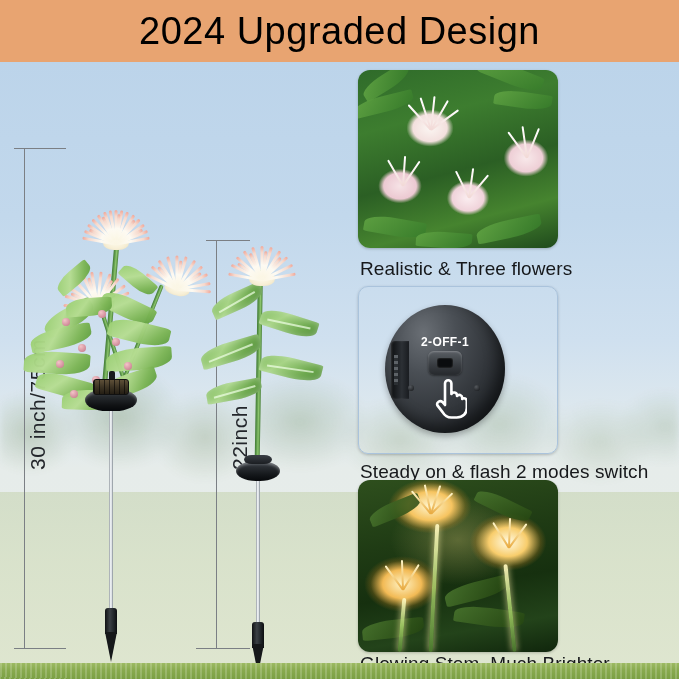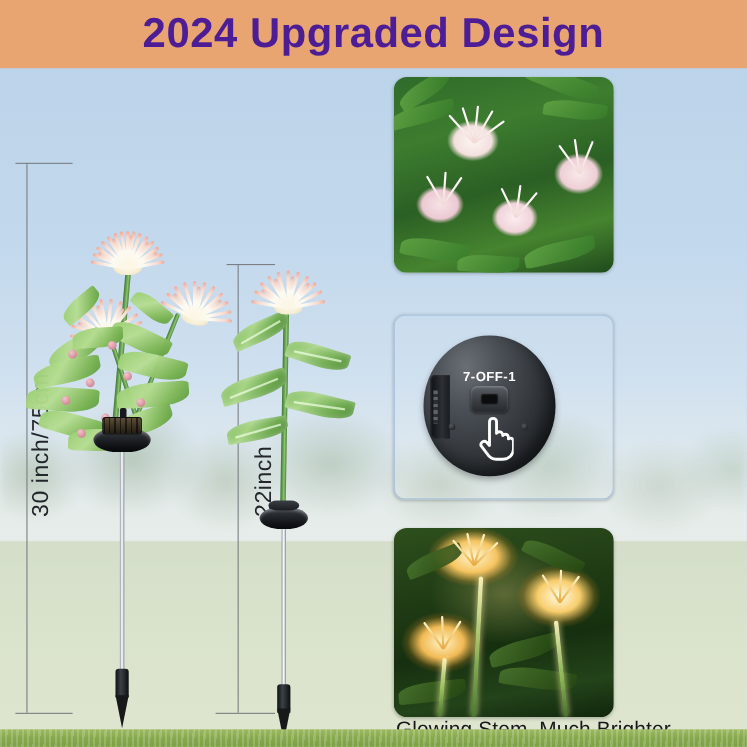--- a/index.html
+++ b/index.html
@@ -18,23 +18,23 @@
 
   
   #header-banner {
     position: absolute; left: 0; top: 0;
     width: 679px; height: 62px;
     background: #e8a471;
     display: flex; align-items: center; justify-content: center;
     z-index: 40;
   }
   #header-title {
-    color: #4c1d95;
+    color: #000000;
     font-size: 38px;
-    font-weight: 700;
+    font-weight: 400;
     letter-spacing: 0.5px;
     line-height: 1;
     white-space: nowrap;
   }
 
   
   #scene {
     position: absolute; left: 0; top: 62px;
     width: 679px; height: 617px;
     overflow: hidden;
@@ -529,43 +529,45 @@
     <div class="rad" style="left:168px;top:56px;  height:32px; transform:rotate(-36deg);"></div>
     <div class="rad" style="left:168px;top:56px;  height:32px; transform:rotate(-8deg);"></div>
     <div class="rad" style="left:168px;top:56px;  height:32px; transform:rotate(22deg);"></div>
     <div class="rad" style="left:44px; top:86px;  height:30px; transform:rotate(-30deg);"></div>
     <div class="rad" style="left:44px; top:86px;  height:30px; transform:rotate(4deg);"></div>
     <div class="rad" style="left:44px; top:86px;  height:30px; transform:rotate(34deg);"></div>
     <div class="rad" style="left:110px;top:98px;  height:30px; transform:rotate(-26deg);"></div>
     <div class="rad" style="left:110px;top:98px;  height:30px; transform:rotate(8deg);"></div>
     <div class="rad" style="left:110px;top:98px;  height:30px; transform:rotate(40deg);"></div>
   </div>
+  <div class="panel-caption cap-flowers">Realistic &amp; Three flowers</div>
 
   <div class="panel-photo" id="photo-switch">
     <div id="switch-body">
       <div id="switch-side-tab"></div>
-      <div id="switch-label">7-OFF-1</div>
+      <div id="switch-label">2-OFF-1</div>
       <div id="switch-rocker">
         <div class="window"></div>
       </div>
       <div class="screw" style="left:23px; top:80px;"></div>
       <div class="screw" style="left:89px; top:80px;"></div>
       <div id="hand-cursor">
         <svg viewBox="0 0 34 42" xmlns="http://www.w3.org/2000/svg" aria-hidden="true">
           <path d="M12 18 V6.5 a3.2 3.2 0 0 1 6.4 0 V17
                    a3 3 0 0 1 5.6 1.2 V19
                    a2.9 2.9 0 0 1 5.2 1.6 V22
                    a2.8 2.8 0 0 1 4.6 1.9 v7
                    c0 5.6 -4 9.6 -10 9.6
                    h-5.6 c-4.2 0 -6.6 -2 -8.6 -5.4
                    L4.4 28.4 a3.1 3.1 0 0 1 5 -3.4 L12 28 Z" fill="none" stroke="#ffffff" stroke-width="2.6" stroke-linejoin="round" stroke-linecap="round"></path>
         </svg>
       </div>
     </div>
   </div>
+  <div class="panel-caption cap-switch">Steady on &amp; flash 2 modes switch</div>
 
   <div class="panel-photo" id="photo-glow">
     <div class="gfern" style="left:86px;  top:102px; width:64px; height:18px; transform:rotate(-14deg);"></div>
     <div class="gfern" style="left:96px;  top:128px; width:70px; height:18px; transform:rotate(8deg);"></div>
     <div class="gfern" style="left:4px;   top:140px; width:62px; height:18px; transform:rotate(-6deg);"></div>
     <div class="gfern" style="left:116px; top:18px;  width:58px; height:16px; transform:rotate(26deg);"></div>
     <div class="gfern" style="left:10px;  top:22px;  width:54px; height:16px; transform:rotate(-22deg);"></div>
     <div class="glow-stem" style="left:74px;  top:44px;  height:128px; transform:rotate(3deg);"></div>
     <div class="glow-stem" style="left:150px; top:84px;  height:88px;  transform:rotate(-6deg);"></div>
     <div class="glow-stem" style="left:42px;  top:118px; height:54px;  transform:rotate(5deg);"></div>

